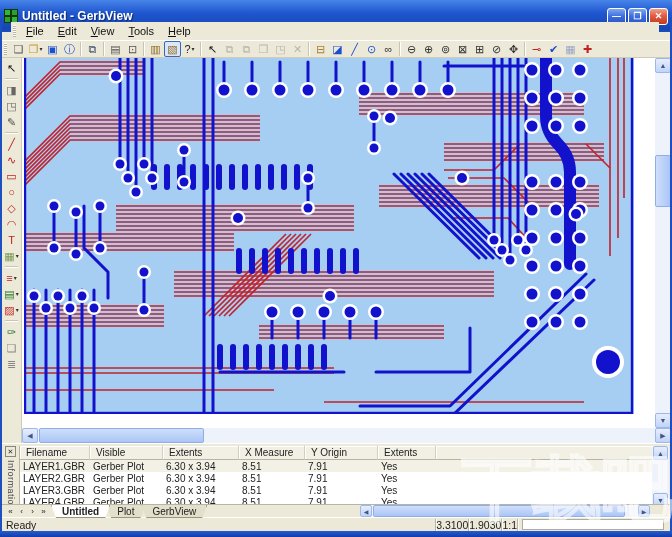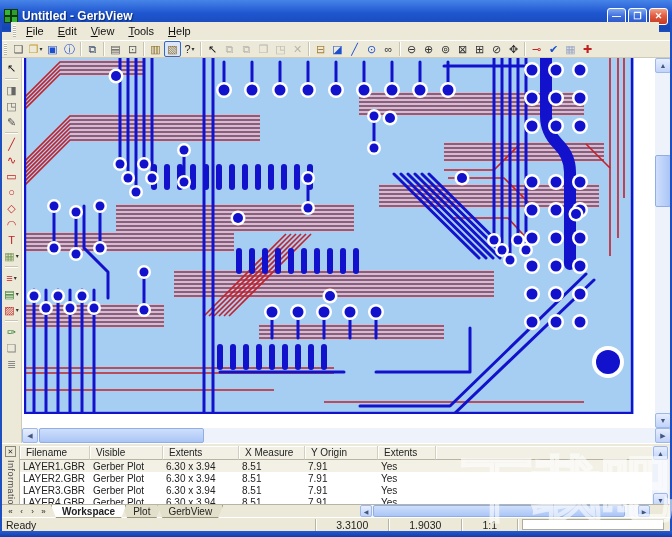--- a/index.html
+++ b/index.html
@@ -80,21 +80,21 @@
   .tab{position:relative;height:13px;padding:0 11px;font-size:10px;display:flex;align-items:center;
     background:#e2dfca;color:#222;clip-path:polygon(0 0,100% 0,calc(100% - 5px) 100%,5px 100%);
     margin-left:-4px;box-shadow:inset 0 -1px 0 #9a967e,inset 1px 0 0 #9a967e,inset -1px 0 0 #9a967e;}
   .tab.active{background:#fff;font-weight:bold;z-index:2;}
   .panel-hscroll{position:relative;margin-left:auto;margin-right:20px;width:290px;height:12px;align-self:center;
     background:#eef2fb;}
   .panel-hscroll .sbtn{width:12px;height:12px;font-size:6px;}
   
   .statusbar{position:absolute;left:2px;top:517px;width:668px;height:14px;background:#ECE9D8;
     border-top:1px solid #fff;display:flex;align-items:center;font-size:10.5px;box-sizing:border-box;color:#222;}
-  .sfield{height:12px;display:flex;align-items:center;padding:0 20px;
+  .sfield{height:12px;display:flex;align-items:center;padding:0 0;
     border-left:1px solid #b8b4a4;box-shadow:1px 0 0 #fff inset;}
   .sfield.first{flex:1;border-left:none;box-shadow:none;padding-left:4px;}
   .progressbox{width:140px;height:9px;background:#fff;border:1px solid #b0ac9c;margin:0 6px 0 4px;}
   
   .watermark{position:absolute;right:0;bottom:0;width:270px;height:115px;pointer-events:none;z-index:50;}
   .wm-big{position:absolute;right:0;bottom:13px;font-size:70px;line-height:1;font-weight:bold;
     color:transparent;-webkit-text-stroke:2px rgba(255,255,255,.85);opacity:.7;white-space:nowrap;}
   .wm-url{position:absolute;right:6px;bottom:3px;font-size:15px;font-weight:bold;
     color:rgba(255,255,255,.2);-webkit-text-stroke:1px rgba(255,255,255,.8);opacity:.85;}
 </style>
@@ -602,21 +602,21 @@
   </div>
 
   <div class="tabsrow">
     <span id="tab-nav" style="display:flex;align-items:center;padding-left:3px;">
         <span class="navbtn">«</span>
         <span class="navbtn">‹</span>
         <span class="navbtn">›</span>
         <span class="navbtn">»</span>
       </span>
     <span id="tabs" style="display:flex;align-items:stretch;margin-left:6px;">
-        <span class="tab active">Workspace</span>
+        <span class="tab active">Untitled</span>
         <span class="tab">Plot</span>
         <span class="tab">GerbView</span>
       </span>
     <span class="panel-hscroll">
       <span class="sbtn" style="left:0;top:0;">◀</span>
       <span class="sthumb h" style="left:13px;top:0;width:252px;height:12px;"></span>
       <span class="sbtn" style="left:278px;top:0;">▶</span>
     </span>
   </div>
 

